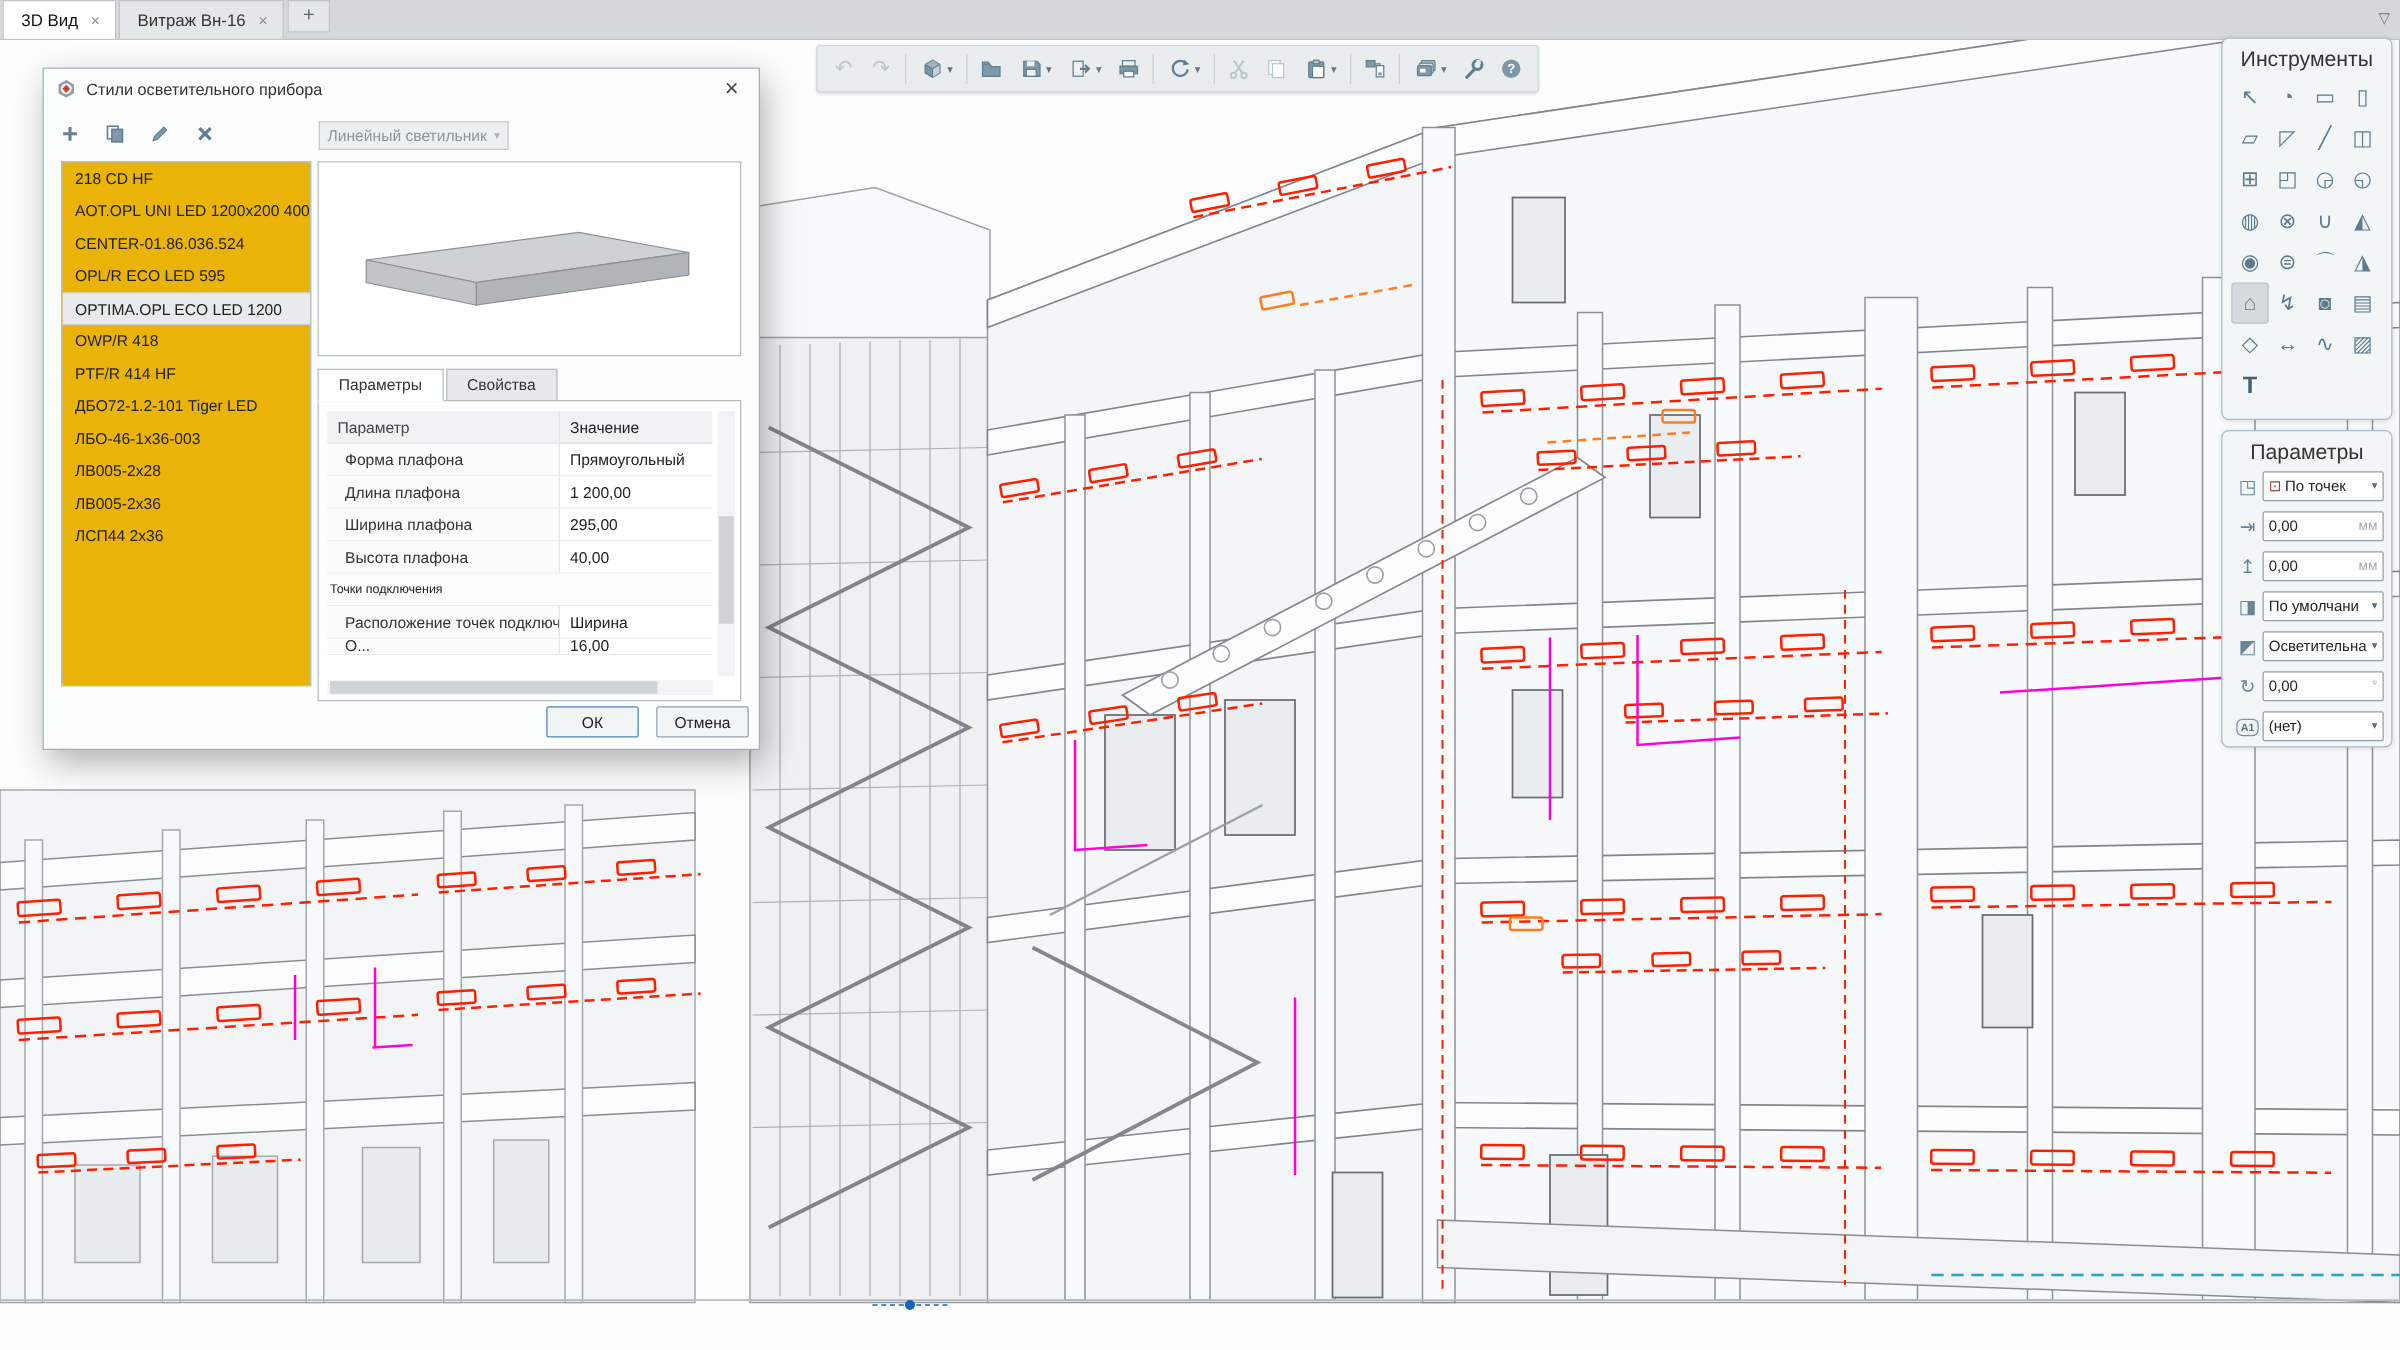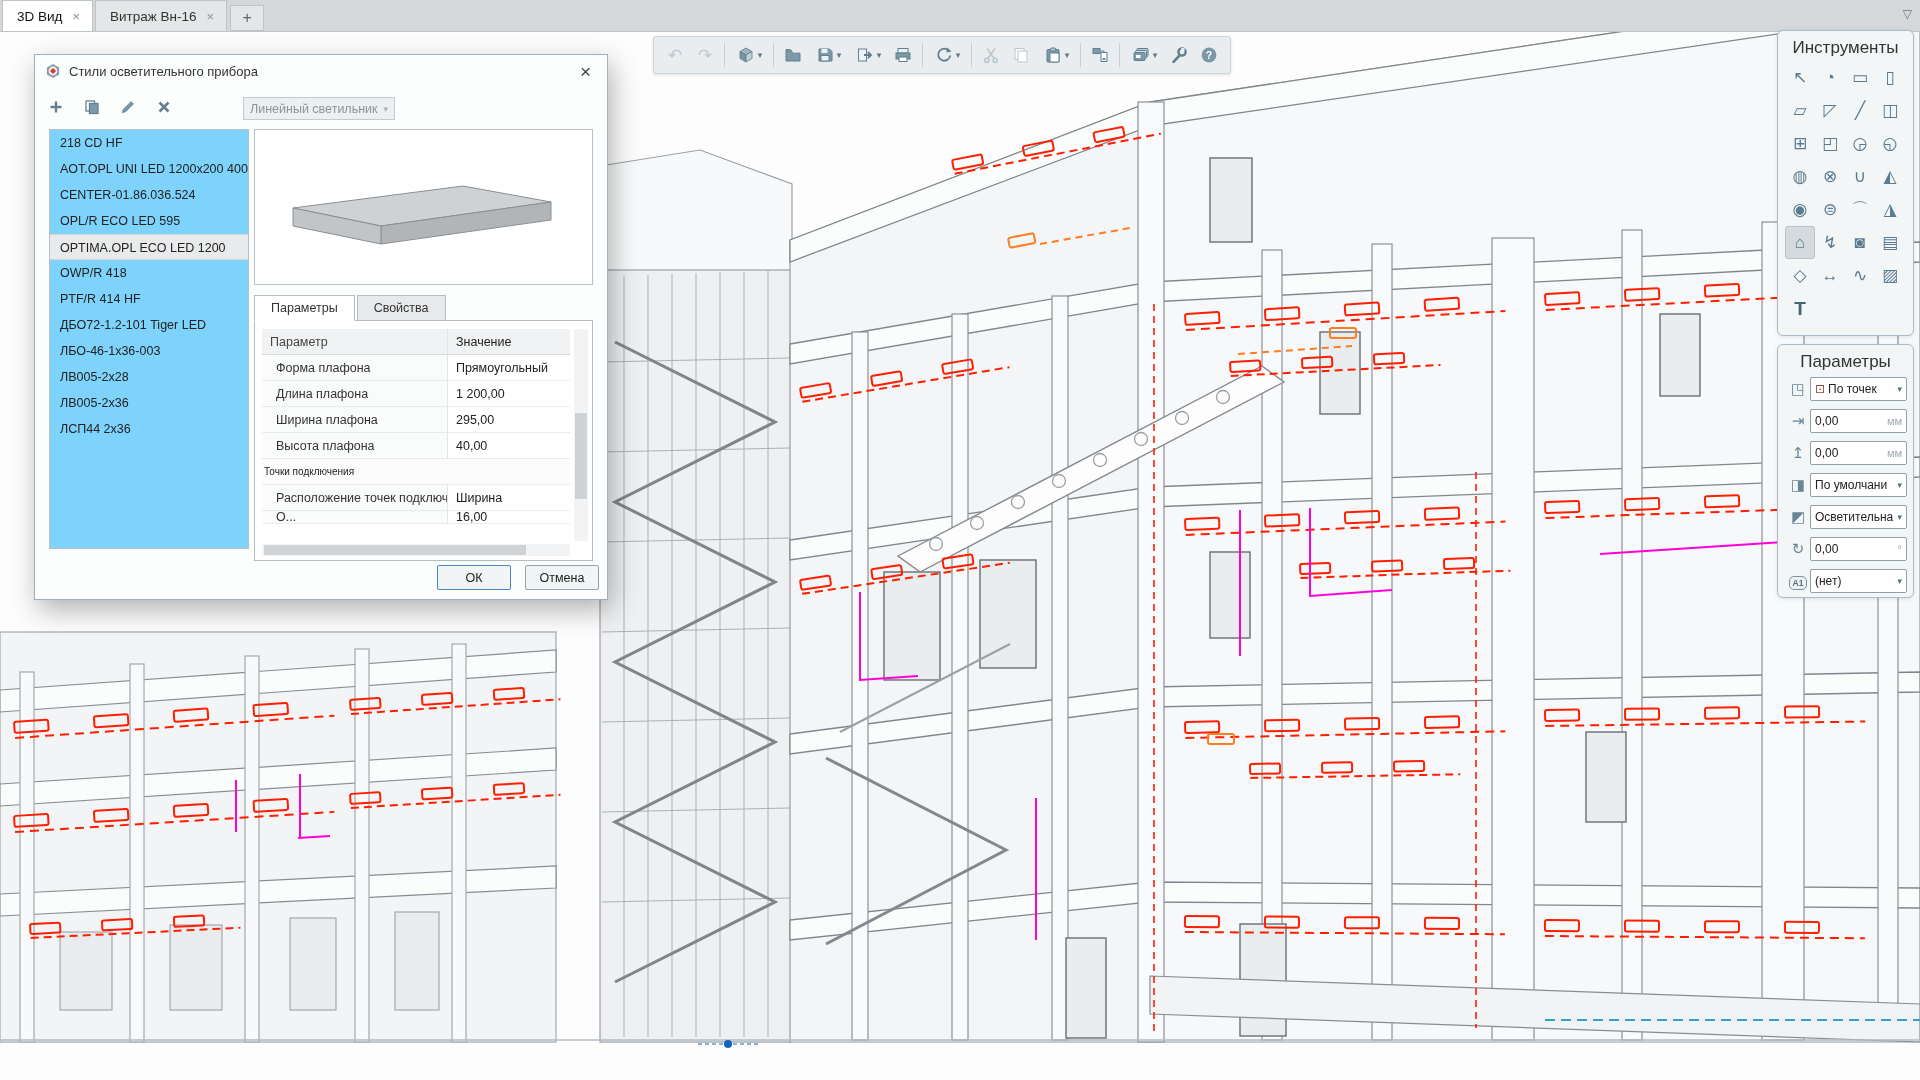--- a/index.html
+++ b/index.html
@@ -2,21 +2,21 @@
 <html><head>
 <meta charset="utf-8">
 <style>
   * { margin:0; padding:0; box-sizing:border-box; }
   html,body { width:1920px; height:1080px; overflow:hidden;
     font-family:"Liberation Sans","DejaVu Sans",sans-serif; background:#fff; }
   #app { position:relative; width:1920px; height:1080px; }
 
   
   #tabbar { position:absolute; left:0; top:0; width:1920px; height:32px;
-    background:#d5d8da; border-bottom:1px solid #bfc4c7; display:flex; align-items:flex-end; }
+    background:#d5d8da; border-bottom:1px solid #bfc4c7; display:flex; align-items:flex-start; }
   .tab { height:31px; display:flex; align-items:center; gap:10px; padding:0 12px 0 14px;
     font-size:13.5px; color:#333; border:1px solid #bfc4c7; border-bottom:none; margin-left:2px;
     background:#e4e7e8; cursor:default; }
   .tab.active { background:#fff; color:#111; }
   .tab .x { font-size:13px; color:#8a9096; line-height:1; }
   .tab-add { width:34px; height:26px; margin-left:3px; border:1px solid #bfc4c7;
     background:#e4e7e8; display:flex; align-items:center; justify-content:center;
     font-size:16px; color:#5f6periods; color:#5f666c; }
   .tab-overflow { position:absolute; right:8px; top:7px; font-size:12px; color:#6d747a; }
 
@@ -62,26 +62,26 @@
 
   
   #dialog { position:absolute; left:34px; top:54px; width:574px; height:546px;
     background:#fcfdfd; border:1px solid #9fb0bd; box-shadow:4px 10px 26px rgba(0,0,0,.30); }
   #dlg-title { position:absolute; left:0; top:0; width:100%; height:32px; display:flex;
     align-items:center; padding:0 10px; gap:8px; }
   #dlg-title .t { font-size:13px; color:#333; flex:1; }
   #dlg-close { font-size:19px; color:#444; padding:0 6px; line-height:1; }
   .dlg-tool { width:26px; height:24px; display:flex; align-items:center; justify-content:center; }
   #dlg-toolbar { position:absolute; left:8px; top:40px; display:flex; gap:10px; }
-  #dlg-type { position:absolute; left:208px; top:42px; width:152px; height:23px;
+  #dlg-type { position:absolute; left:220px; top:42px; width:152px; height:23px;
     background:#edf0f1; border:1px solid #c3cbd0; color:#8b959c; font-size:12.5px;
     display:flex; align-items:center; padding:0 6px; }
   #dlg-type .caret { margin-left:auto; font-size:9px; color:#a8b2b8; }
   #dlg-list { position:absolute; left:14px; top:74px; width:200px; height:420px;
-    background:#7dd3fc; border:1px solid #b8c0c5; overflow:hidden; }
+    background:#eab308; border:1px solid #b8c0c5; overflow:hidden; }
   .li { height:26px; line-height:26px; padding-left:10px; font-size:12.5px; color:#222;
     white-space:nowrap; overflow:hidden; }
   .li.sel { background:#e9eaeb; border-top:1px solid #d2d4d6; border-bottom:1px solid #d2d4d6; }
   #dlg-preview { position:absolute; left:219px; top:74px; width:339px; height:156px;
     background:#fff; border:1px solid #b8c0c5; }
   .dtab-row { position:absolute; left:219px; top:240px; display:flex; }
   .dtab { height:26px; padding:0 16px; font-size:12.5px; color:#333; display:flex; align-items:center;
     border:1px solid #b5bdc2; background:#e7e9ea; margin-right:2px; }
   .dtab.active { background:#fff; border-bottom:1px solid #fff; z-index:2; }
   #dlg-page { position:absolute; left:219px; top:265px; width:339px; height:241px;

